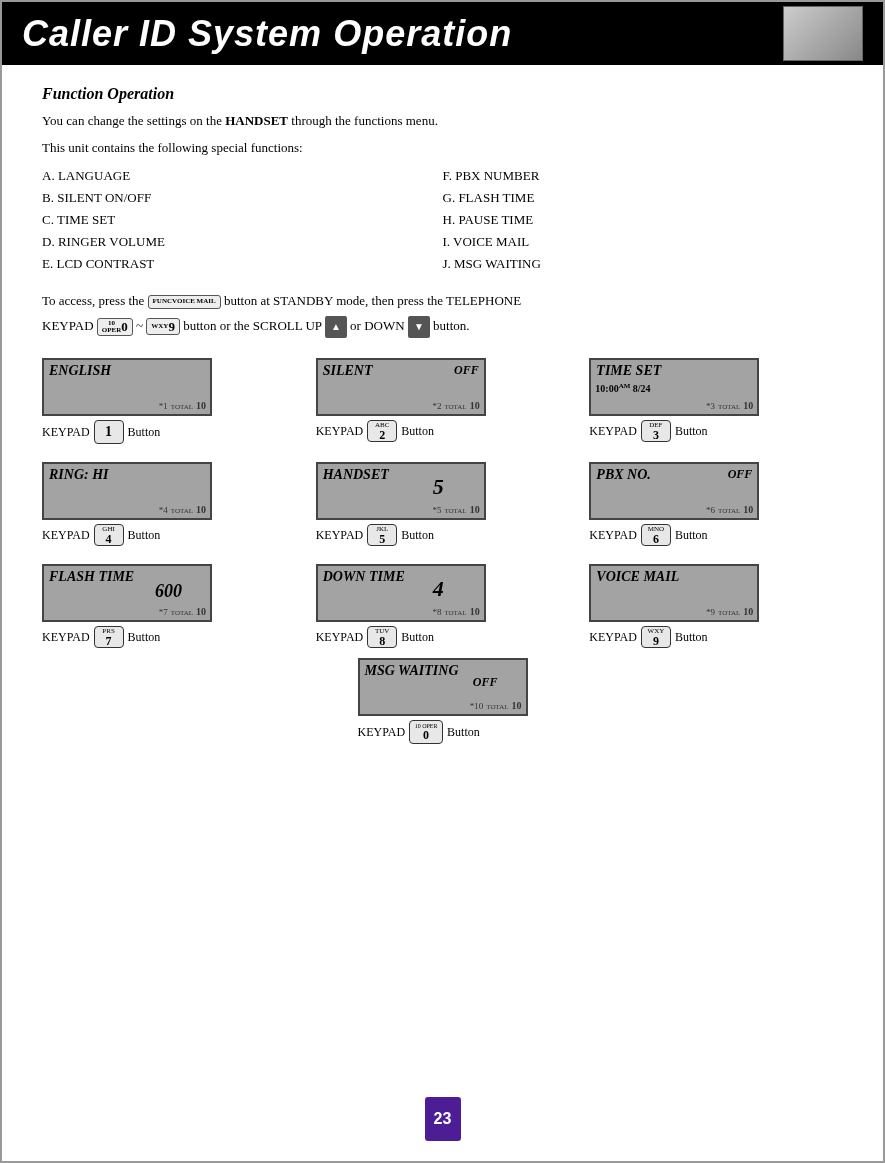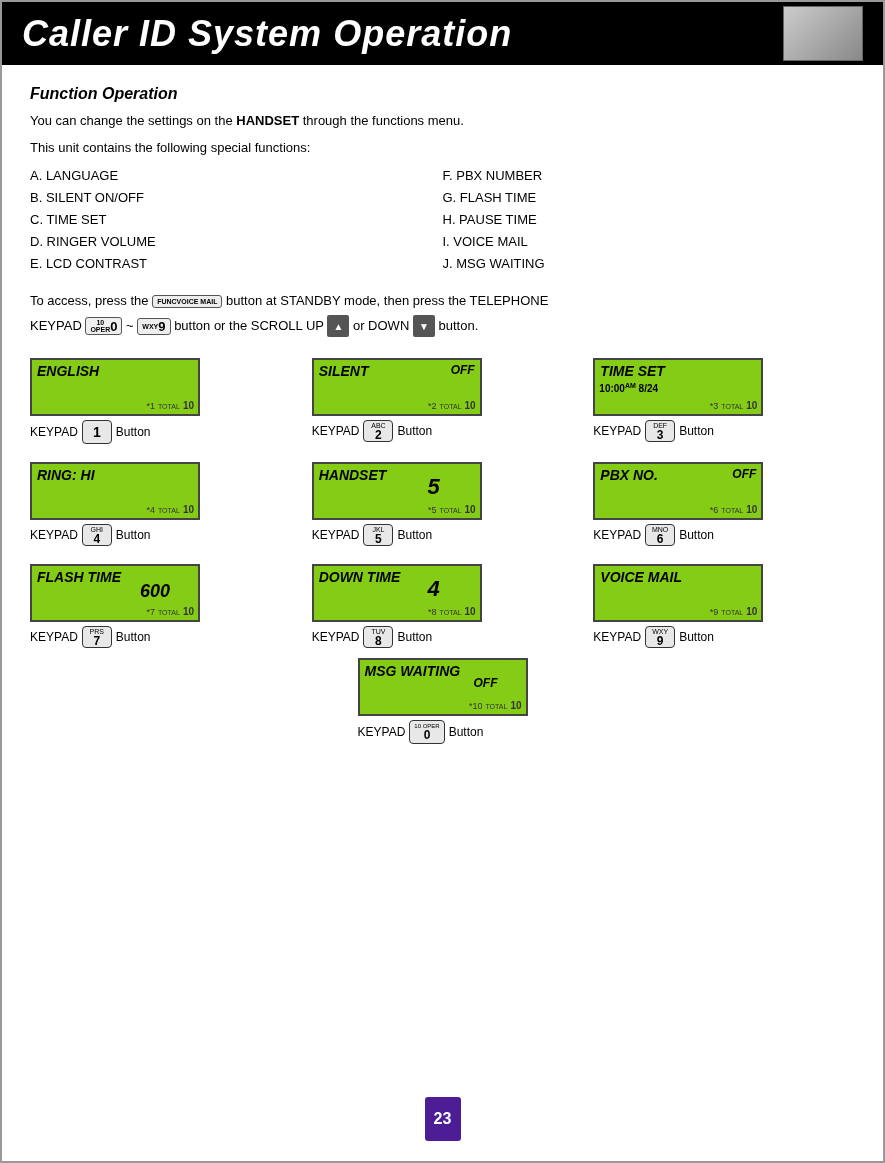--- a/index.html
+++ b/index.html
@@ -33,21 +33,22 @@
       color: #fff;
       letter-spacing: 1px;
     }
     .header-image {
       width: 80px;
       height: 55px;
       background: linear-gradient(135deg, #ccc 0%, #aaa 50%, #888 100%);
       border: 1px solid #666;
     }
     .content {
-      padding: 20px 28px;
+      padding: 20px 40px;
+      font-family: Liberation Serif, serif;
     }
     .section-title {
       font-size: 16px;
       font-weight: bold;
       font-style: italic;
       margin-bottom: 8px;
     }
     .intro-text {
       font-size: 13px;
       line-height: 1.6;
@@ -105,21 +106,21 @@
     .box-item {
       display: flex;
       flex-direction: column;
       align-items: flex-start;
     }
     .func-box {
       border: 2px solid #444;
       width: 170px;
       height: 58px;
       position: relative;
-      background: #84cc16;
+      background: #a3a3a3;
       margin-bottom: 4px;
     }
     .func-box-title {
       font-size: 14px;
       font-weight: 900;
       font-style: italic;
       padding: 3px 5px 0 5px;
       line-height: 1.2;
     }
     .func-box-meta {

